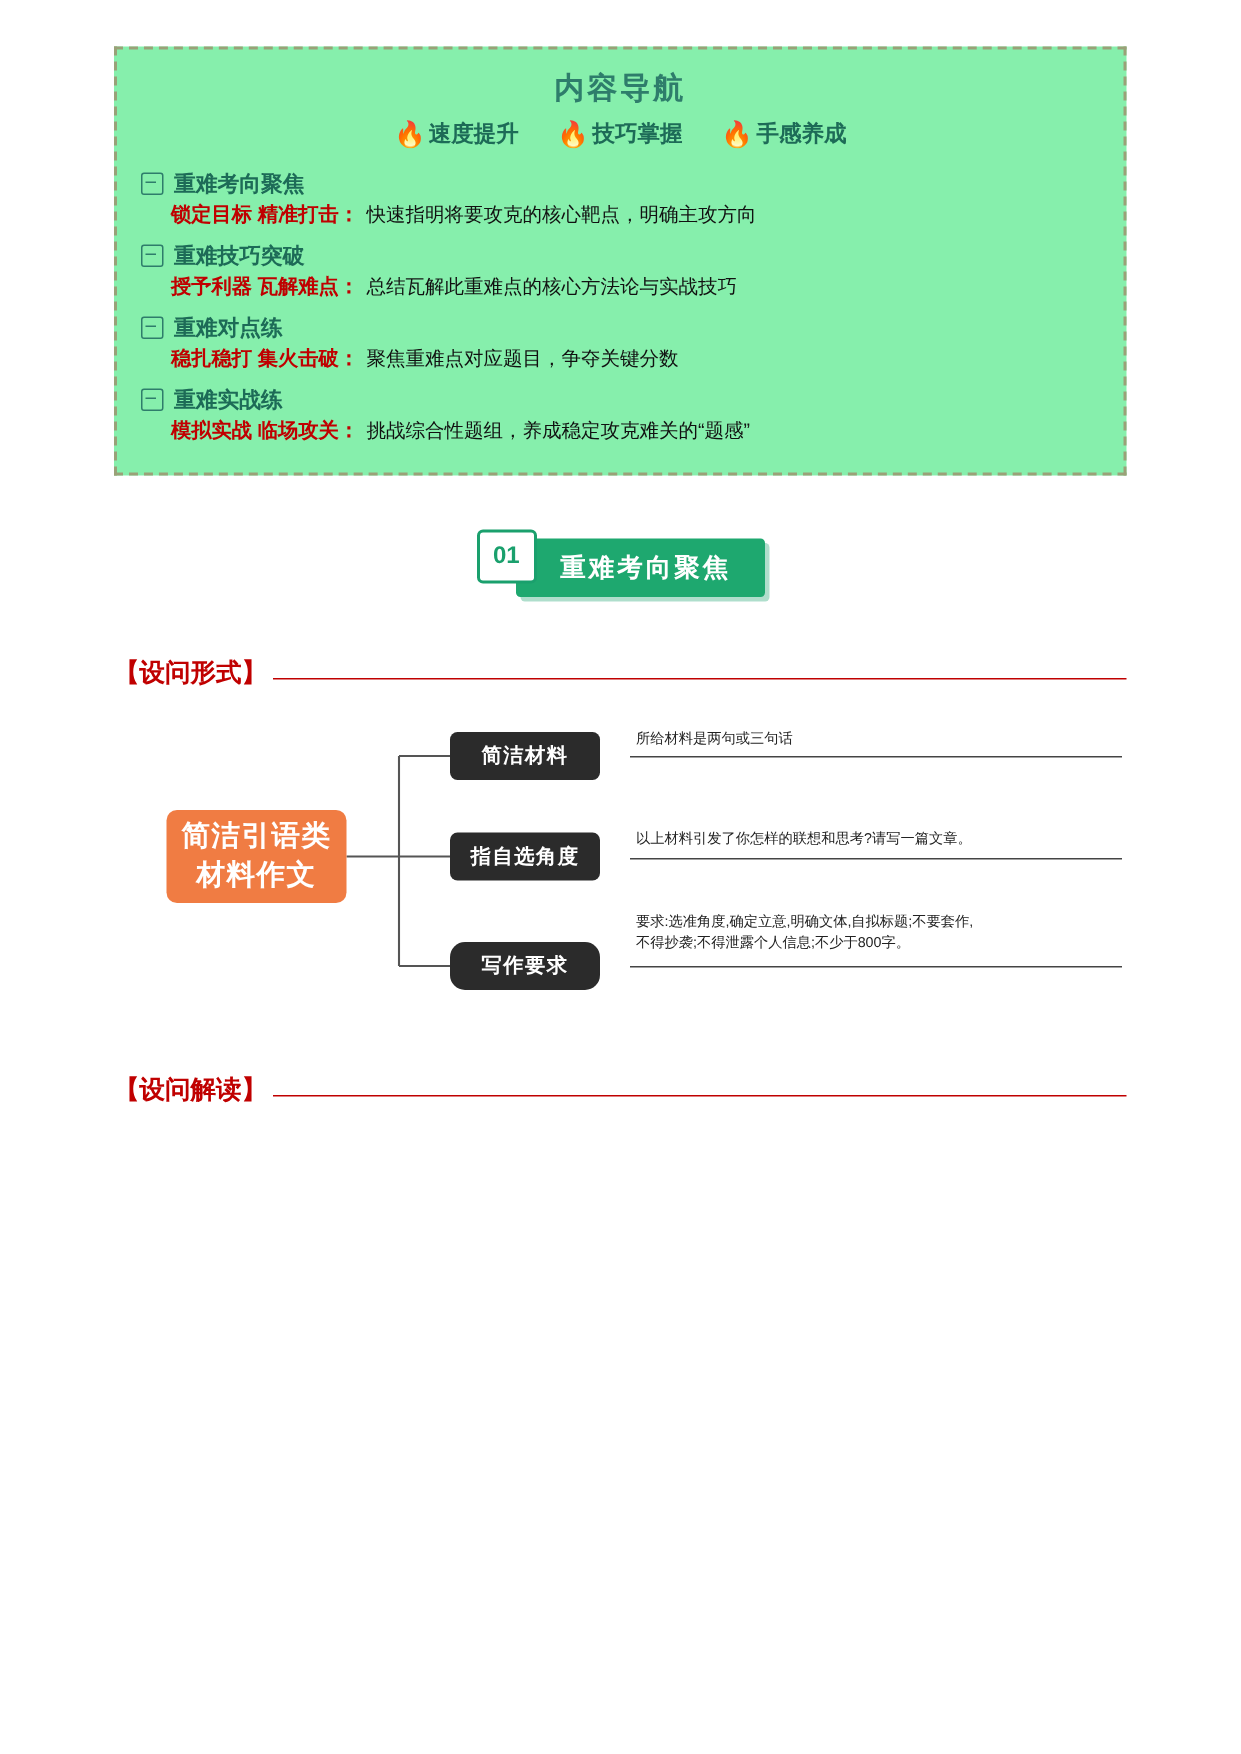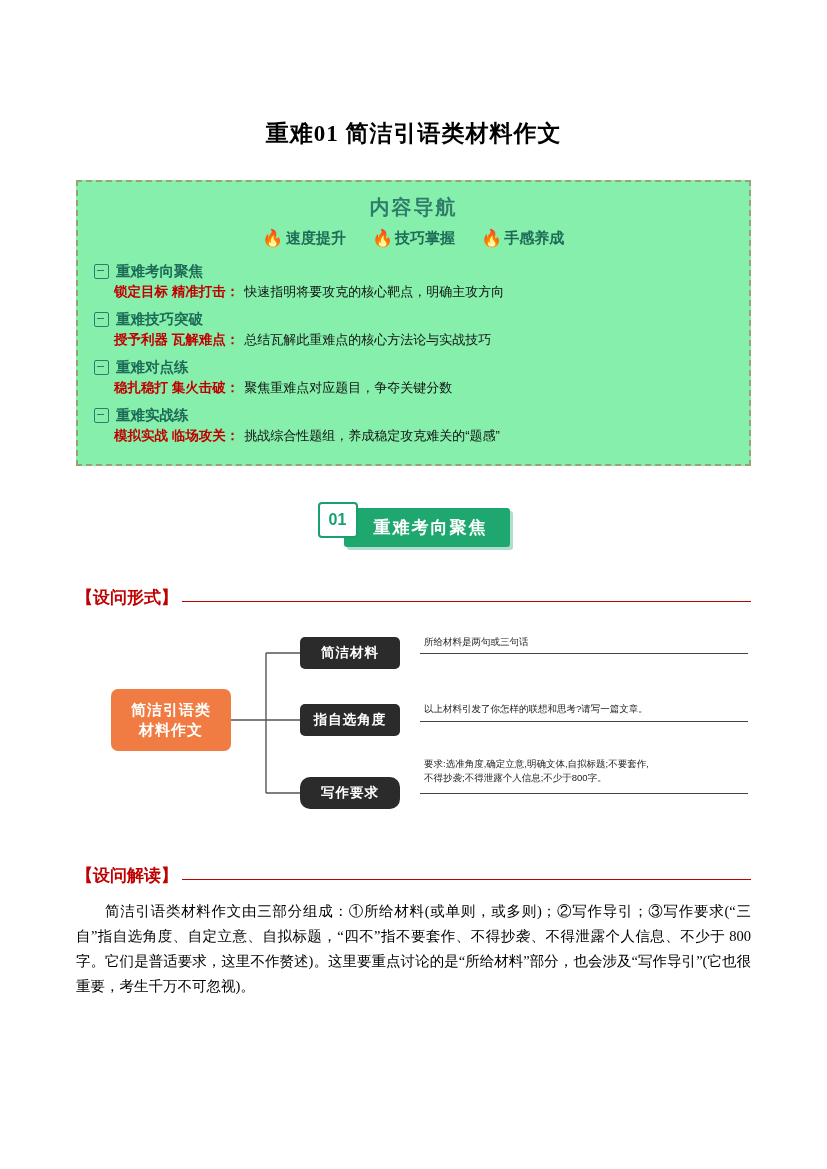--- a/index.html
+++ b/index.html
@@ -202,21 +202,21 @@
     height: 62px;
     background: #f07c43;
     color: #fff;
     border-radius: 7px;
     display: flex;
     align-items: center;
     justify-content: center;
     text-align: center;
     font-family: "Liberation Sans", sans-serif;
     font-weight: bold;
-    font-size: 15px;
+    font-size: 19px;
     line-height: 1.35;
     letter-spacing: 1px;
   }
   .mm-node {
     position: absolute;
     width: 100px;
     height: 32px;
     background: #2b2b2b;
     color: #fff;
     border-radius: 5px;
@@ -267,21 +267,20 @@
     text-align: justify;
     text-indent: 2em;
     font-family: "Liberation Serif", "DejaVu Serif", serif;
   }
 </style>
 </head>
 <body>
 
 <div class="page">
 
-  <h1 class="doc-title">重难01 简洁引语类材料作文</h1>
 
   <div class="nav-box">
     <div class="nav-title">内容导航</div>
 
     <div class="nav-badges">
       <div class="nav-badge">
         <span class="flame">🔥</span>
         <span>速度提升</span>
       </div>
       <div class="nav-badge">
@@ -371,15 +370,14 @@
     <div class="mm-underline mm-u1"></div>
     <div class="mm-underline mm-u2"></div>
     <div class="mm-underline mm-u3"></div>
   </div>
 
   <div class="bracket-head" style="margin-top:32px;">
     <span class="bracket-text">【设问解读】</span>
     <span class="bracket-rule"></span>
   </div>
 
-  <p class="body-par">简洁引语类材料作文由三部分组成：①所给材料(或单则，或多则)；②写作导引；③写作要求(“三自”指自选角度、自定立意、自拟标题，“四不”指不要套作、不得抄袭、不得泄露个人信息、不少于 800 字。它们是普适要求，这里不作赘述)。这里要重点讨论的是“所给材料”部分，也会涉及“写作导引”(它也很重要，考生千万不可忽视)。</p>
 
 </div>
 
 </body></html>

